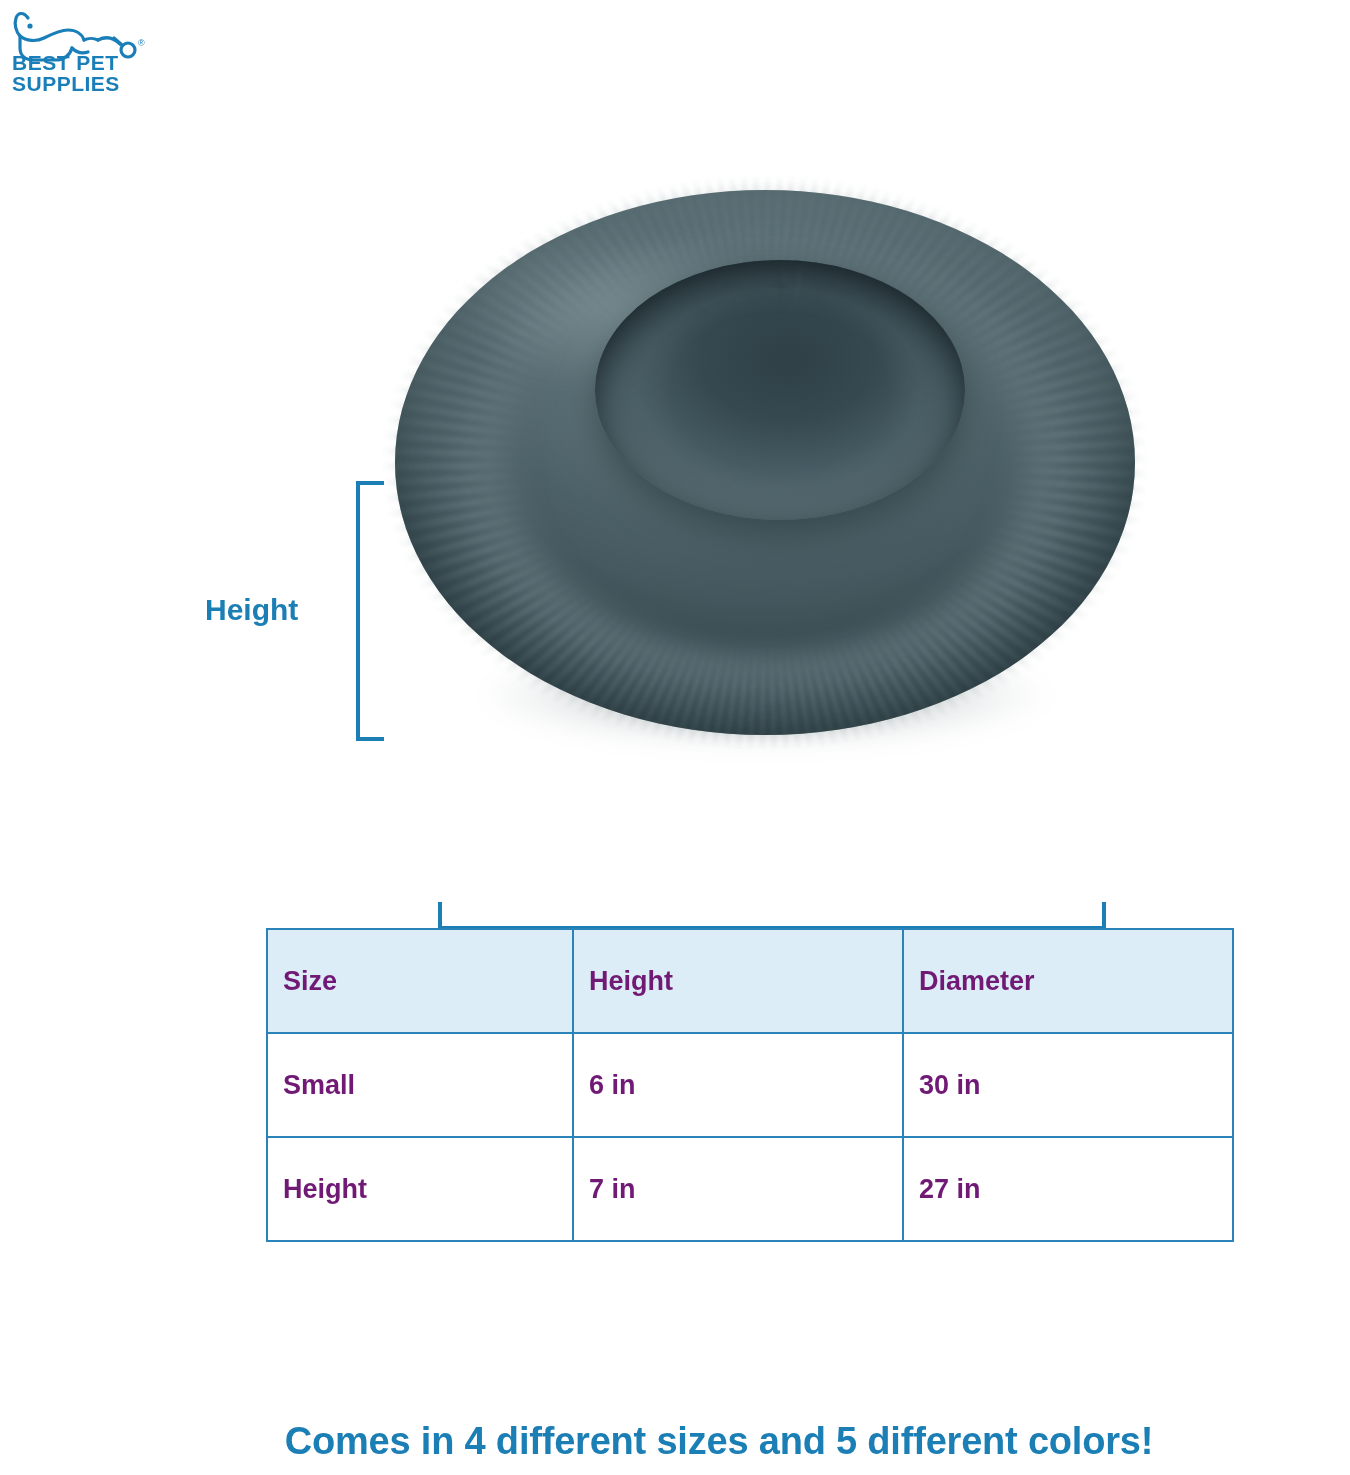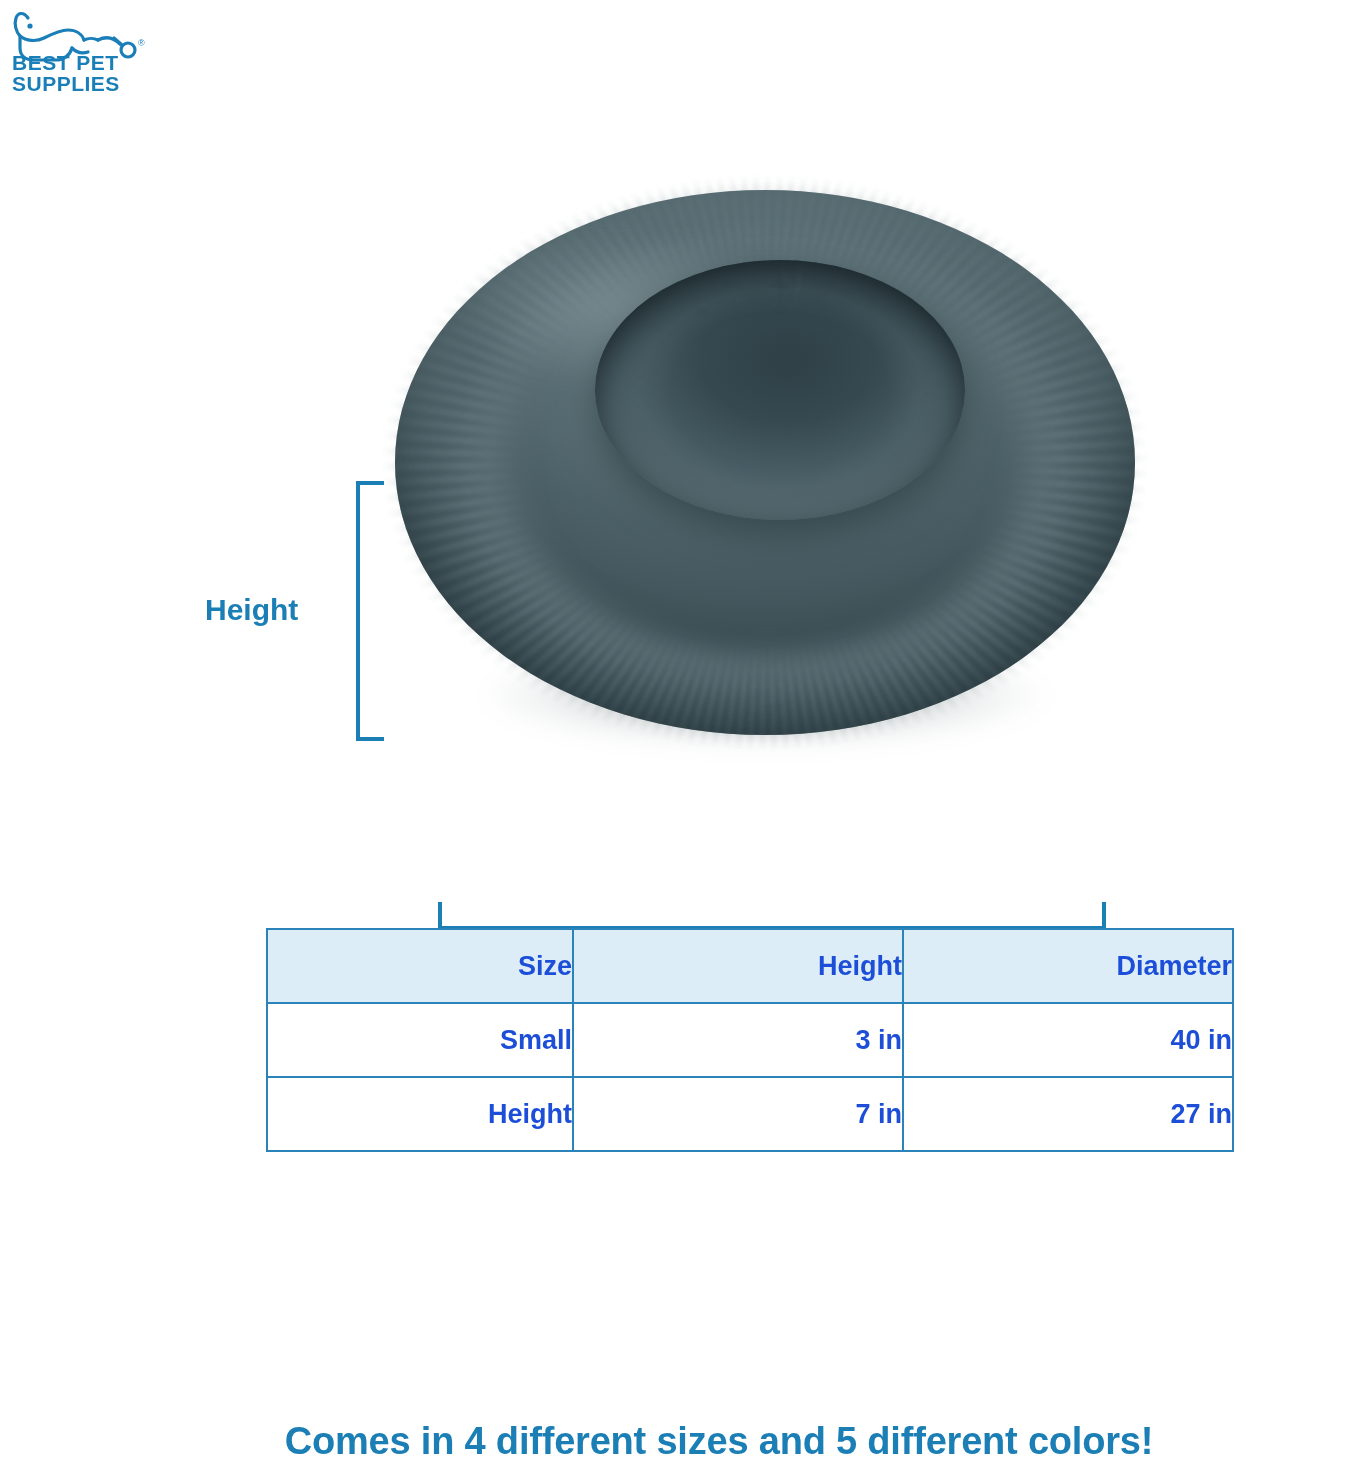--- a/index.html
+++ b/index.html
@@ -181,25 +181,25 @@
     position: absolute;
     left: 266px;
     top: 928px;
     width: 966px;
     border-collapse: collapse;
     table-layout: fixed;
   }
   .size-table td, .size-table th {
     border: 2px solid #2a84ba;
     height: 72px;
-    text-align: right;
+    text-align: left;
     font-size: 27px;
     font-weight: bold;
-    color: #1d4ed8;
-    padding: 0;
+    color: #701a75;
+    padding: 15px;
   }
   .size-table thead th {
     background: #dcedf7;
     font-size: 27px;
   }
   .col-size { width: 306px; }
   .col-height { width: 330px; }
   .col-diameter { width: 330px; }
 
   
@@ -287,22 +287,22 @@
   <thead>
     <tr>
       <th>Size</th>
       <th>Height</th>
       <th>Diameter</th>
     </tr>
   </thead>
   <tbody>
     <tr>
       <td>Small</td>
-      <td>3 in</td>
-      <td>40 in</td>
+      <td>6 in</td>
+      <td>30 in</td>
     </tr>
     <tr>
       <td>Height</td>
       <td>7 in</td>
       <td>27 in</td>
     </tr>
   </tbody>
 </table>
 
 <div class="footer-text">Comes in 4 different sizes and 5 different colors!</div>

